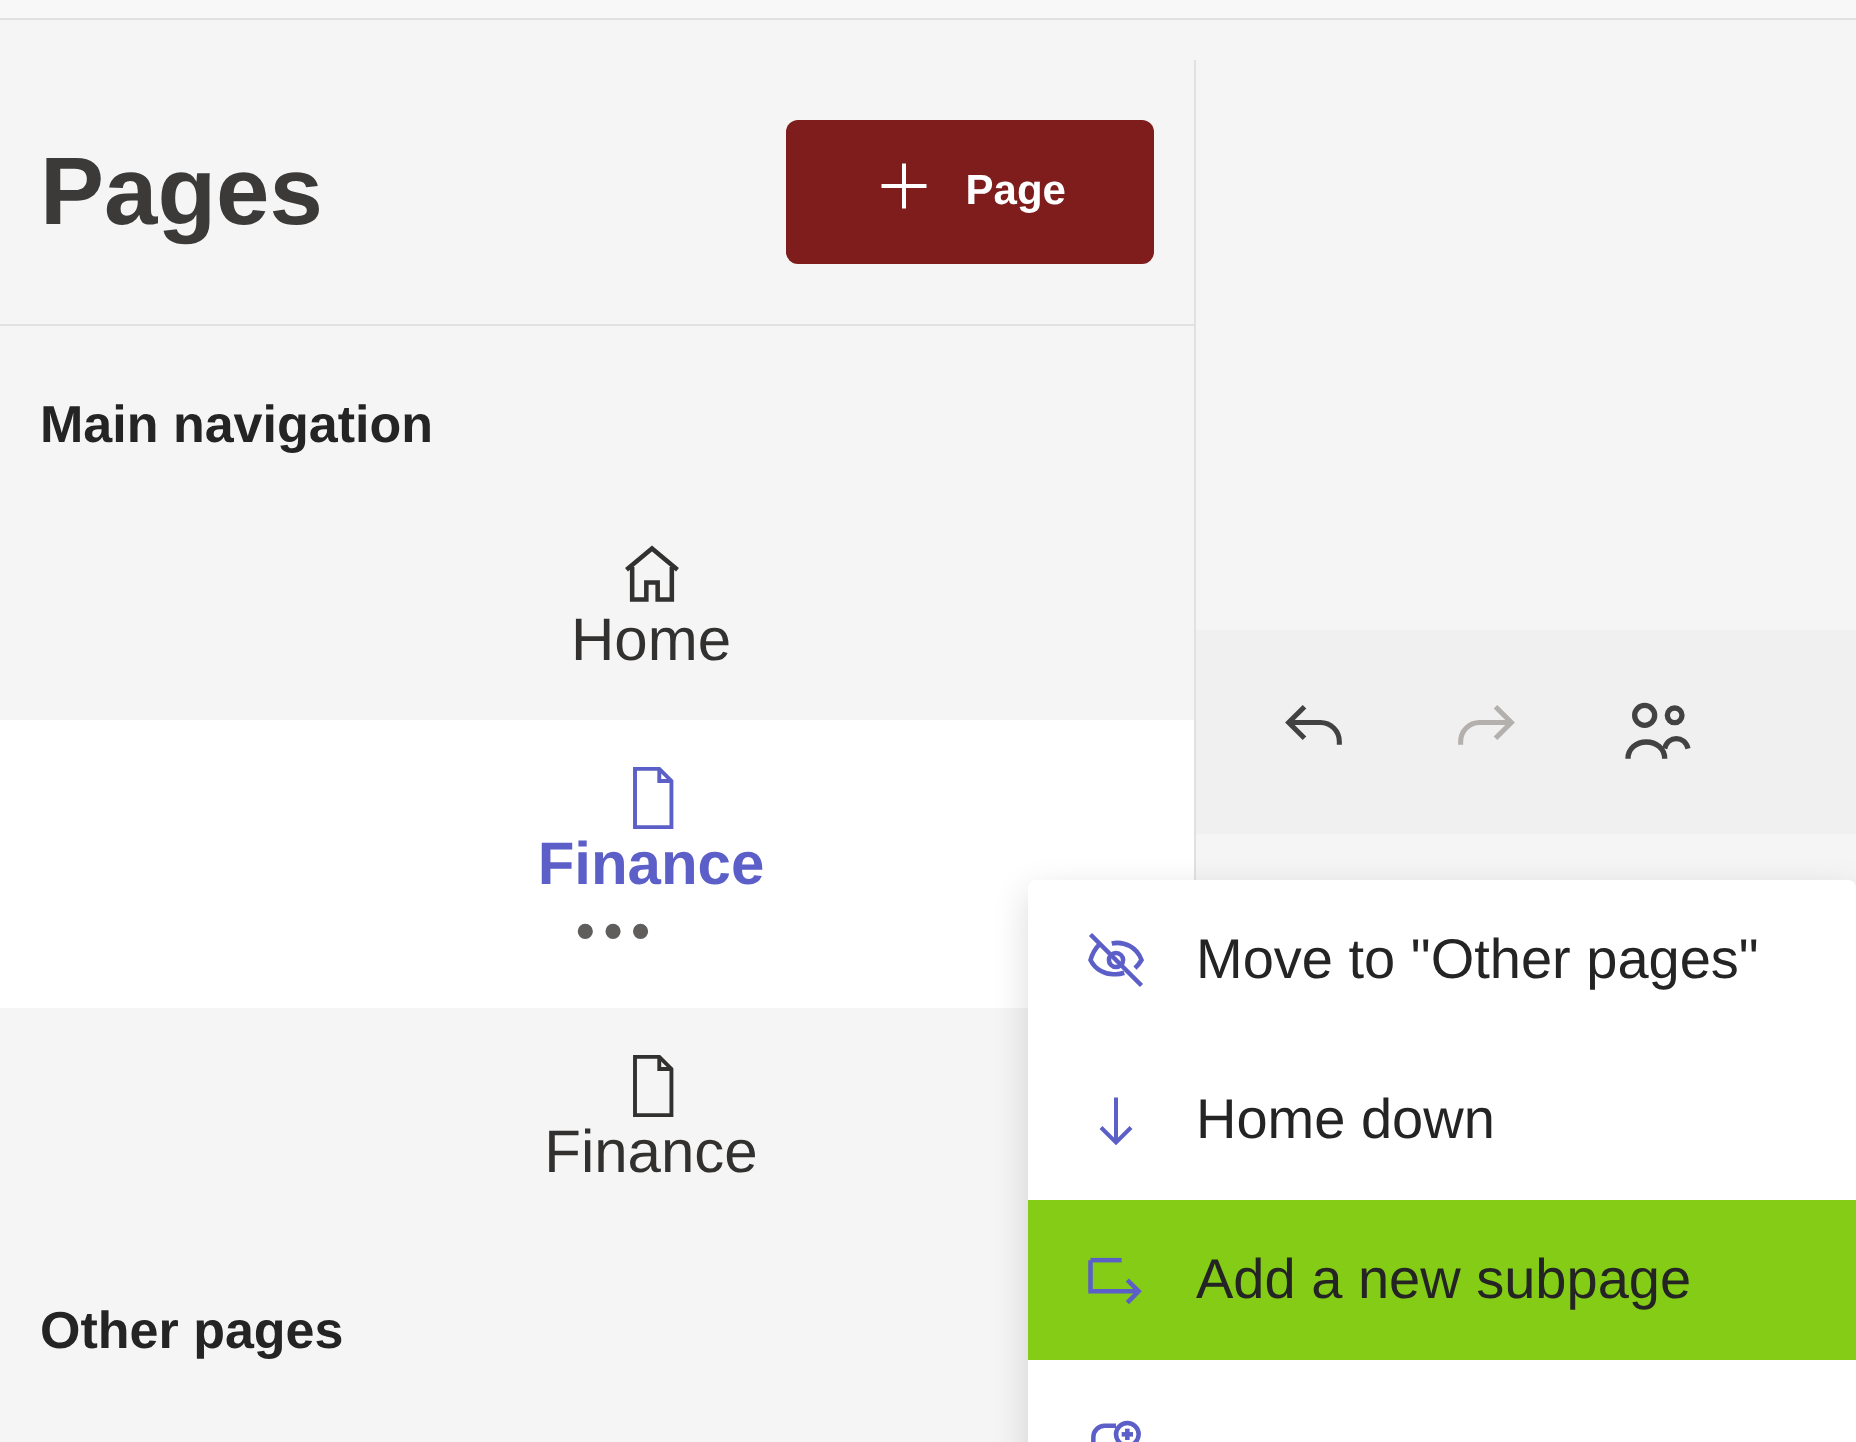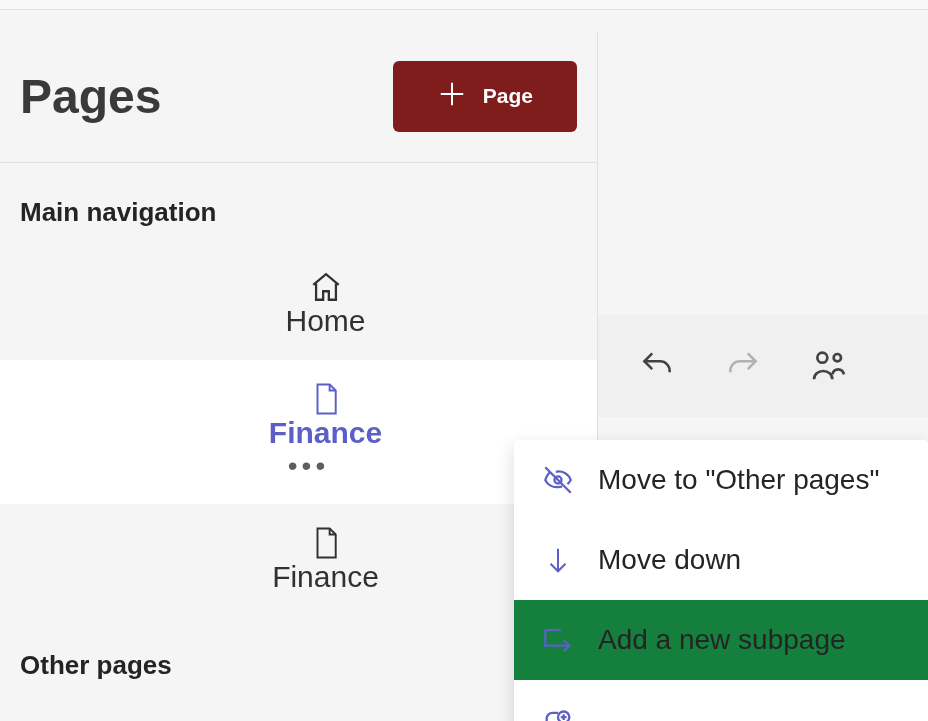--- a/index.html
+++ b/index.html
@@ -132,21 +132,21 @@
   }
   .context-item {
     display: flex;
     align-items: center;
     gap: 22px;
     padding: 22px 26px;
     font-size: 28px;
     color: #242424;
     cursor: pointer;
   }
-  .context-item.hovered { background: #15803d; }
+  .context-item.hovered { background: #84cc16; }
   .context-item .cicon {
     width: 36px;
     height: 36px;
     display: flex;
     align-items: center;
     justify-content: center;
     color: #5b5fc7;
   }
   .context-item.partial { color: #242424; }
   .context-item.partial .label-partial { overflow: hidden; white-space: nowrap; }
@@ -251,21 +251,21 @@
     </span>
     <span>Move to "Other pages"</span>
   </div>
   <div class="context-item">
     <span class="cicon">
       <svg width="30" height="34" viewBox="0 0 24 24" fill="none" stroke="currentColor" stroke-width="1.6">
         <line x1="12" y1="3" x2="12" y2="21"></line>
           <polyline points="6,15 12,21 18,15"></polyline>
       </svg>
     </span>
-    <span>Move down</span>
+    <span>Home down</span>
   </div>
   <div class="context-item hovered">
     <span class="cicon">
       <svg width="34" height="30" viewBox="0 0 24 20" fill="none" stroke="currentColor" stroke-width="1.6">
         <line x1="3" y1="3" x2="14" y2="3"></line>
           <polyline points="3,3 3,14 20,14"></polyline>
           <polyline points="16,10 20,14 16,18"></polyline>
       </svg>
     </span>
     <span>Add a new subpage</span>

